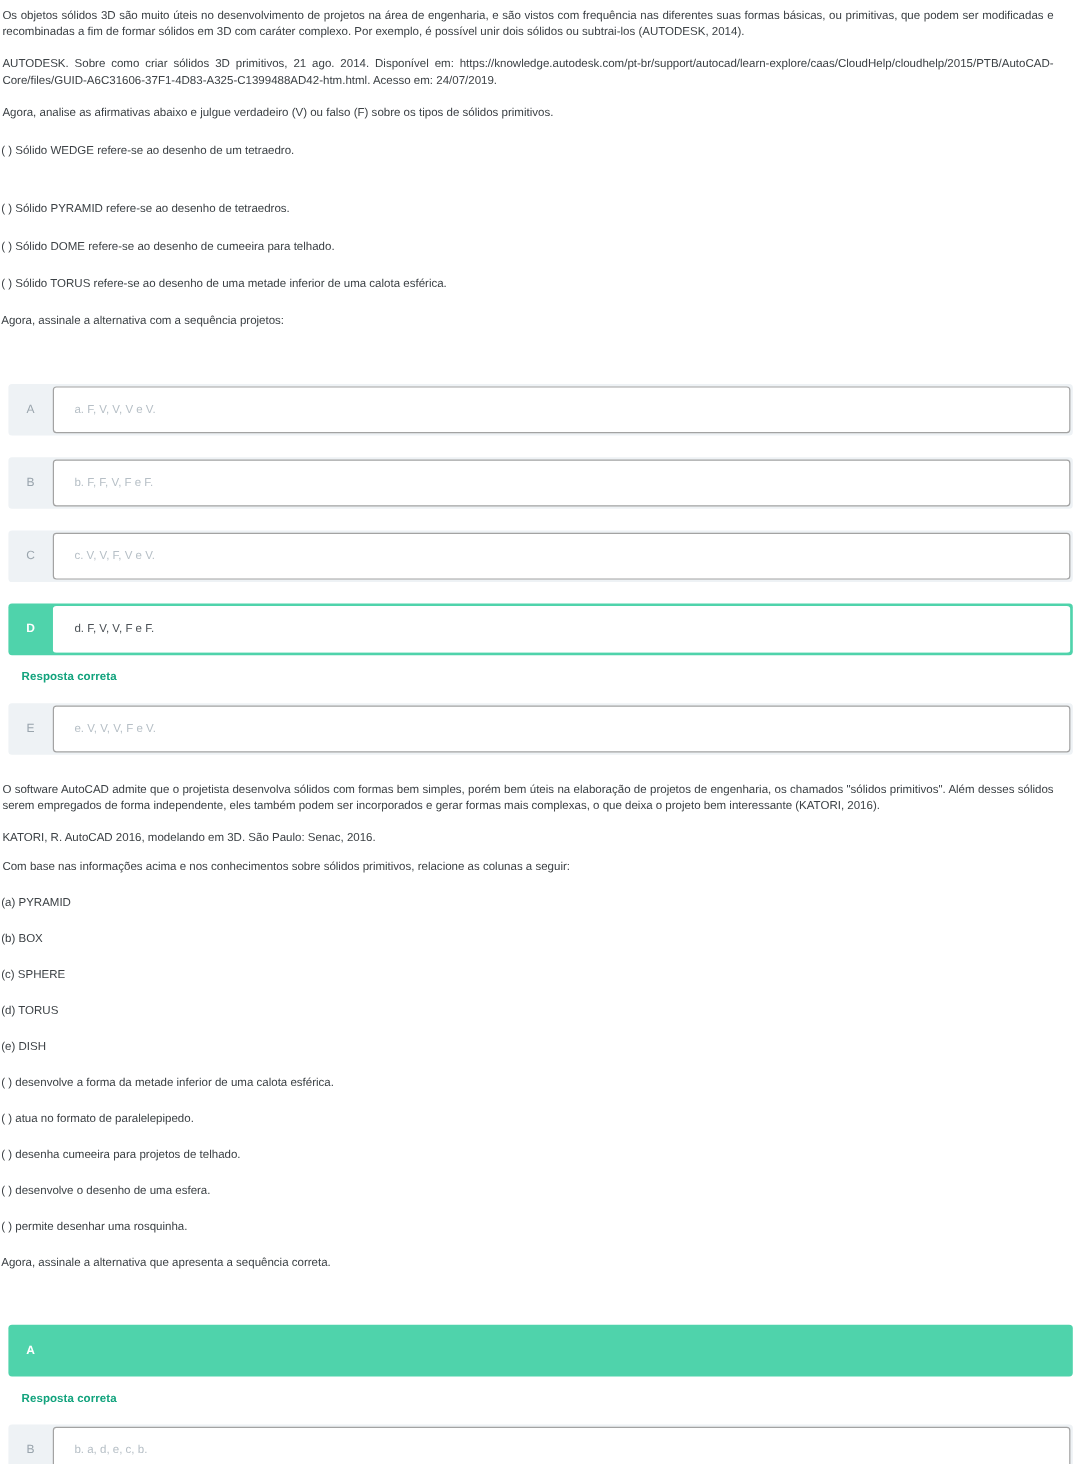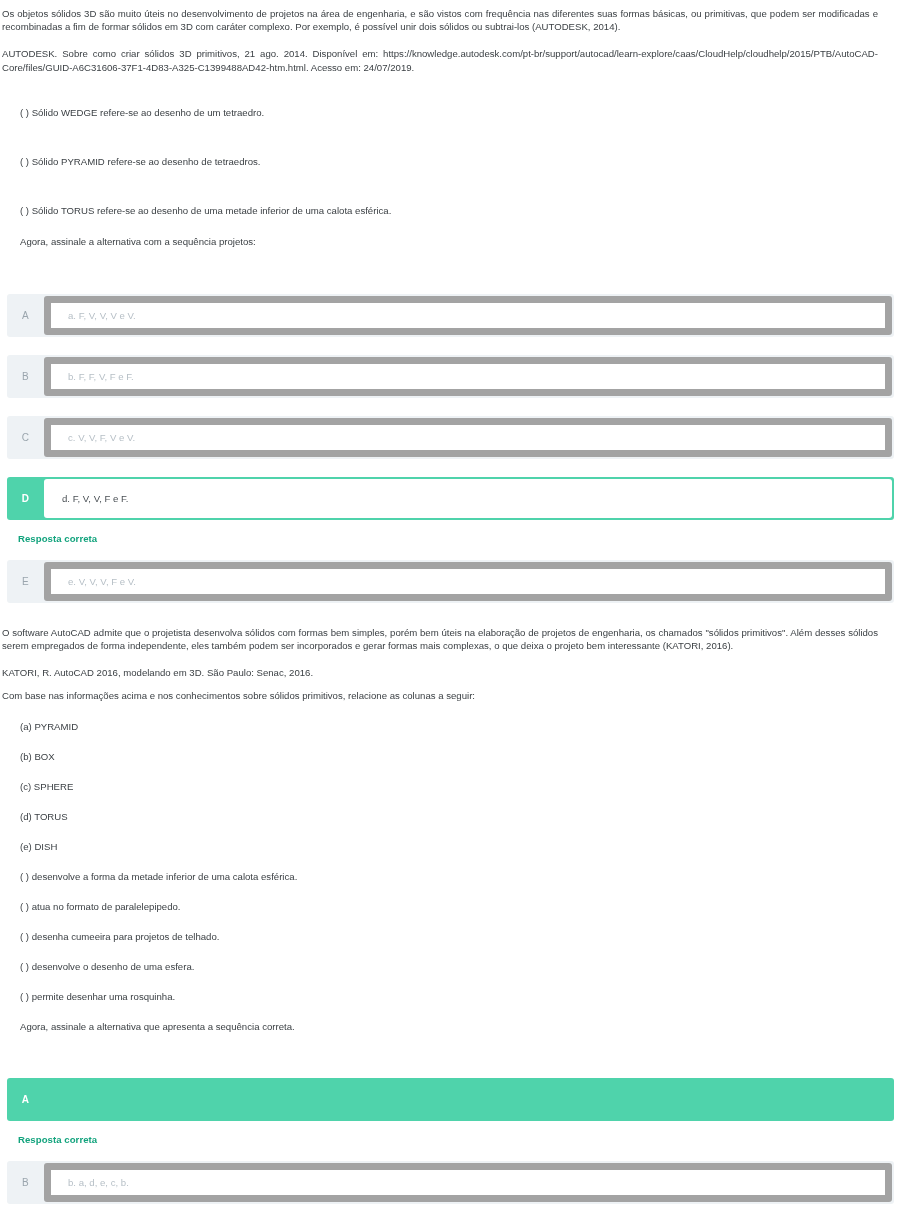--- a/index.html
+++ b/index.html
@@ -33,21 +33,21 @@
   .para.justify { text-align: justify; }
   .block-intro { padding-top: 7px; }
   .spacer-sm { height: 10px; }
   .spacer-md { height: 14px; }
 
   .stmt {
     font-size: 9.6px;
     line-height: 13px;
     color: #3c4145;
     margin: 0;
-    padding: 0 20px;
+    padding: 0 1px;
   }
   .stmt-gap { height: 18px; }
   .item-gap { height: 17px; }
 
   
   .option-list { padding: 0; margin: 0; }
   .option {
     position: relative;
     display: flex;
     align-items: stretch;
@@ -66,21 +66,21 @@
     justify-content: center;
     font-size: 10px;
     color: #9aa5ad;
     background: transparent;
     border-radius: 3px 0 0 3px;
     letter-spacing: 0.2px;
   }
   .option .body {
     flex: 1 1 auto;
     background: #ffffff;
-    border: 7px solid #a3a3a3;
+    border: 1px solid #a3a3a3;
     border-radius: 3px;
     display: flex;
     align-items: center;
     padding: 0 0 0 17px;
     font-size: 9.6px;
     color: #b6bfc6;
     margin: 2px 2px 2px 0;
   }
 
   
@@ -120,28 +120,30 @@
     <div class="block-intro">
       <p class="para justify">Os objetos sólidos 3D são muito úteis no desenvolvimento de projetos na área de engenharia, e são vistos com frequência nas diferentes suas formas básicas, ou primitivas, que podem ser modificadas e recombinadas a fim de formar sólidos em 3D com caráter complexo. Por exemplo, é possível unir dois sólidos ou subtrai-los (AUTODESK, 2014).</p>
     </div>
 
     <div class="spacer-md"></div>
 
     <p class="para justify">AUTODESK. Sobre como criar sólidos 3D primitivos, 21 ago. 2014. Disponível em: https://knowledge.autodesk.com/pt-br/support/autocad/learn-explore/caas/CloudHelp/cloudhelp/2015/PTB/AutoCAD-Core/files/GUID-A6C31606-37F1-4D83-A325-C1399488AD42-htm.html. Acesso em: 24/07/2019.</p>
 
     <div class="spacer-md"></div>
 
+    <p class="para">Agora, analise as afirmativas abaixo e julgue verdadeiro (V) ou falso (F) sobre os tipos de sólidos primitivos.</p>
 
     <div class="stmt-gap"></div>
 
     <p class="stmt">( ) Sólido WEDGE refere-se ao desenho de um tetraedro.</p>
     <div class="stmt-gap"></div>
     <div class="stmt-gap"></div>
     <p class="stmt">( ) Sólido PYRAMID refere-se ao desenho de tetraedros.</p>
     <div class="stmt-gap"></div>
+    <p class="stmt">( ) Sólido DOME refere-se ao desenho de cumeeira para telhado.</p>
     <div class="stmt-gap"></div>
     <p class="stmt">( ) Sólido TORUS refere-se ao desenho de uma metade inferior de uma calota esférica.</p>
 
     <div class="stmt-gap"></div>
 
     <p class="stmt">Agora, assinale a alternativa com a sequência projetos:</p>
 
     <div style="height:46px"></div>
 
     <div class="option-list">

